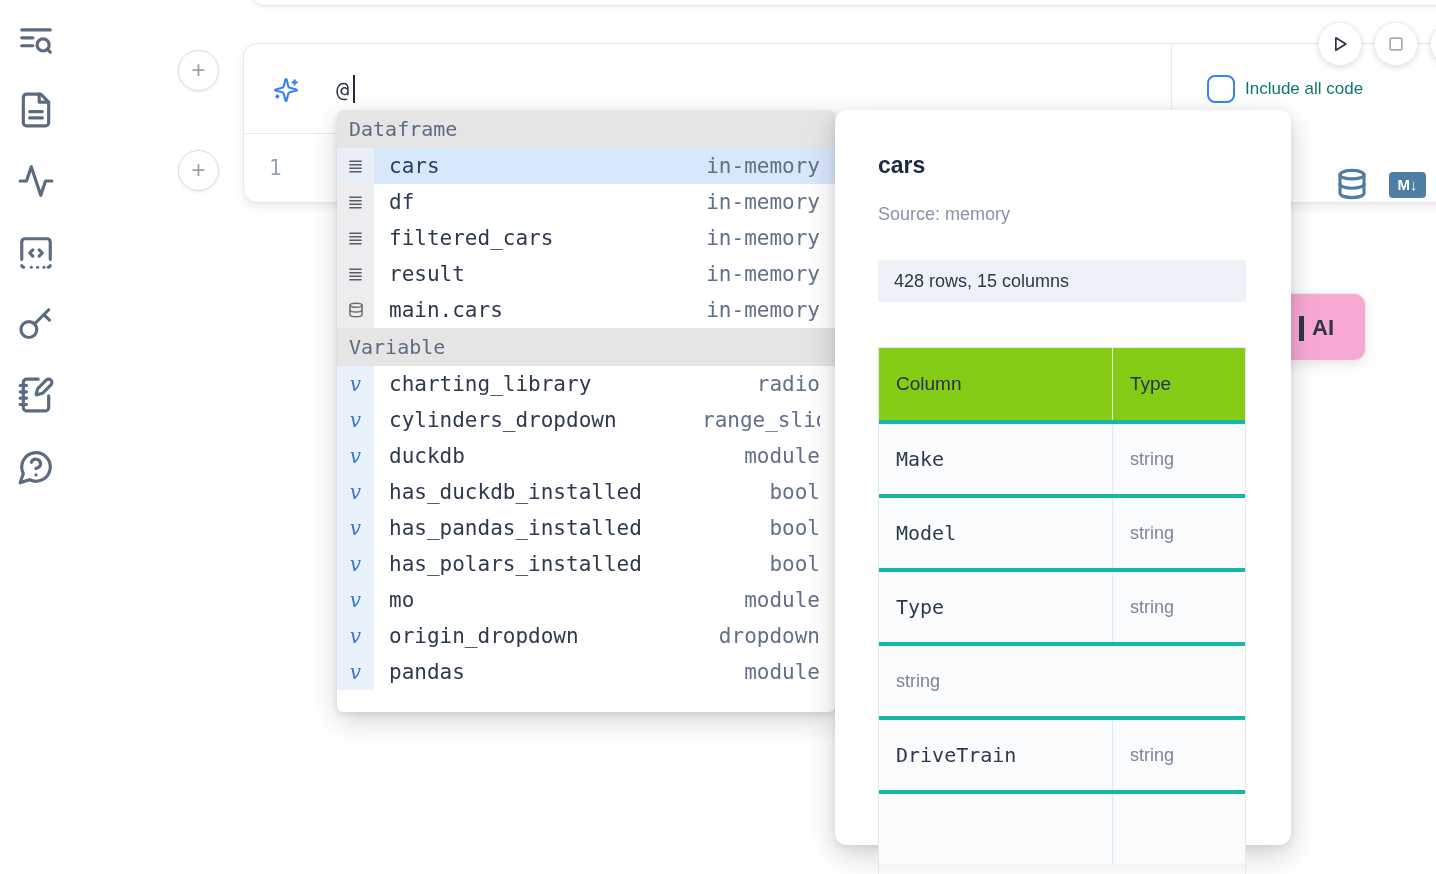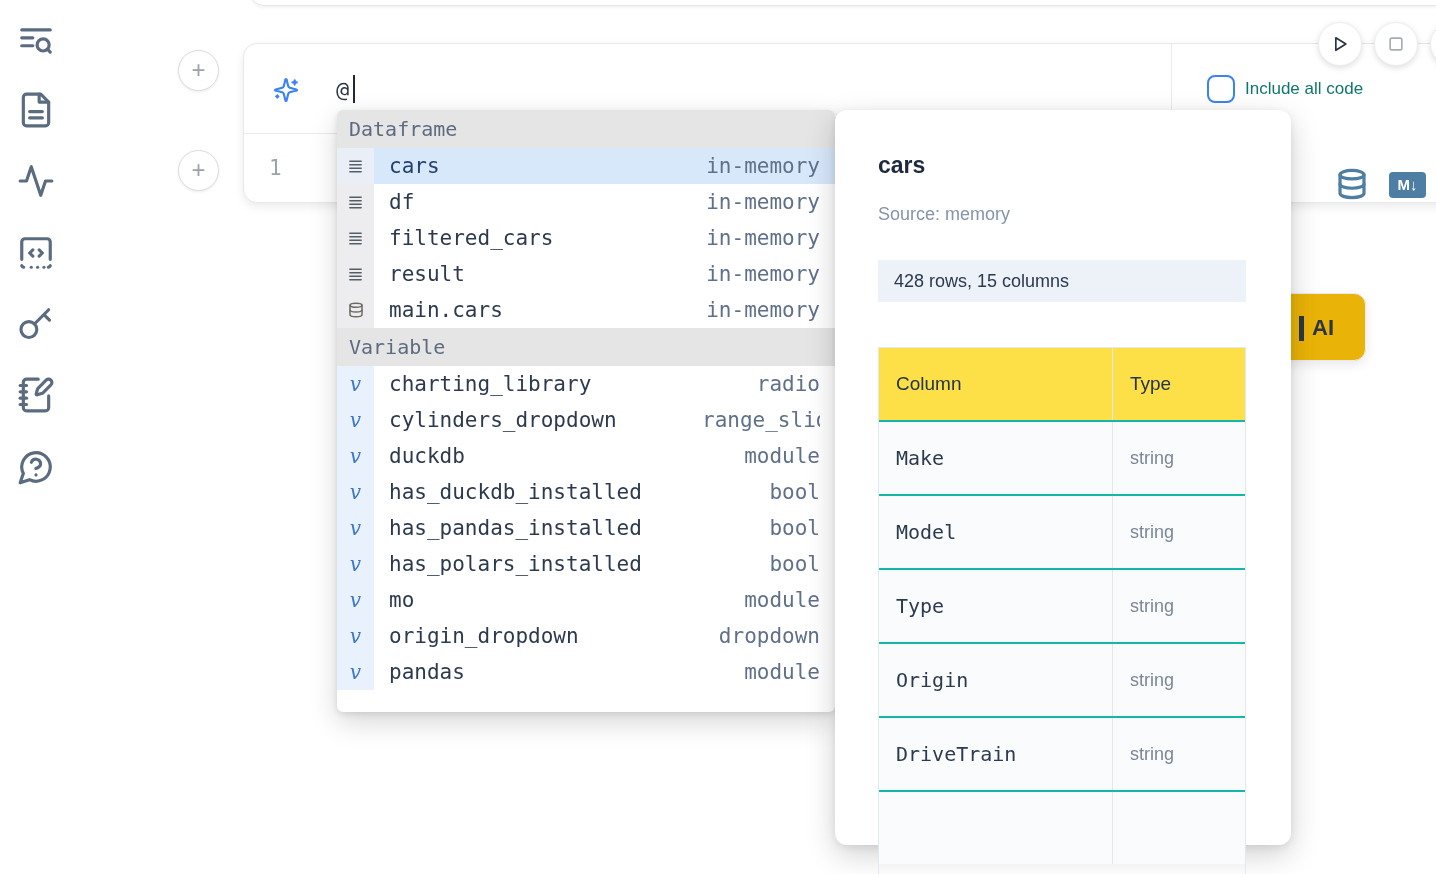--- a/index.html
+++ b/index.html
@@ -76,31 +76,31 @@
   
   .panel { position:absolute; left:835px; top:110px; width:456px; height:735px; background:#fff;
            border-radius:12px; box-shadow:0 10px 30px rgba(0,0,0,0.18), 0 2px 8px rgba(0,0,0,0.08);
            z-index:30; }
   .panel-title { position:absolute; left:43px; top:42px; font-size:23px; font-weight:bold; color:#1c2940; }
   .panel-source { position:absolute; left:43px; top:94px; font-size:18px; color:#8494ab; }
   .shape-badge { position:absolute; left:43px; top:150px; width:368px; height:42px; background:#edf1f8;
                  border-radius:0; font-size:18px; color:#2b3850; line-height:42px; padding-left:16px; }
   .schema-table { position:absolute; left:43px; top:237px; width:368px; height:530px;
                   border:1px solid #e3e7ee; border-bottom:none; overflow:hidden; }
-  .st-row { display:flex; height:74px; background:#fafbfd; border-top:2px solid #14b8a6; }
-  .st-row:first-child { border-top:none; height:72px; background:#fde047; }
+  .st-row { display:flex; height:74px; background:#fafbfd; border-top:4px solid #14b8a6; }
+  .st-row:first-child { border-top:none; height:72px; background:#84cc16; }
   .st-c1 { width:234px; flex:0 0 234px; border-right:1px solid #e3e7ee; display:flex; align-items:center;
            padding-left:17px; }
   .st-c2 { flex:1; display:flex; align-items:center; padding-left:17px; }
   .st-header-text { font-size:19px; color:#26334a; }
   .st-name { font-family:"DejaVu Sans Mono", monospace; font-size:20px; color:#2b3a4e; }
   .st-type { font-size:18px; color:#7b8698; }
 
   
-  .ai-card { position:absolute; left:1248px; top:293px; width:118px; height:68px; background:#eab308;
+  .ai-card { position:absolute; left:1248px; top:293px; width:118px; height:68px; background:#f9a8d4;
              border:1px solid #e8ebef; border-radius:12px; box-shadow:0 4px 12px rgba(0,0,0,0.09);
              z-index:15; cursor:pointer; }
   .ai-stem { position:absolute; left:50px; top:22px; width:5px; height:25px; background:#2b3648; }
   .ai-label { position:absolute; left:63px; top:21px; font-size:22px; font-weight:bold; color:#2b3648; }
 </style>
 </head>
 <body>
 
 <div class="sidebar">
   <span class="side-icon" style="top:22px">
@@ -400,23 +400,20 @@
       </div>
       <div class="st-row">
         <div class="st-c1">
           <span class="st-name">Type</span>
         </div>
         <div class="st-c2">
           <span class="st-type">string</span>
         </div>
       </div>
       <div class="st-row">
-        <div class="st-c1">
-          <span class="st-name">Origin</span>
-        </div>
         <div class="st-c2">
           <span class="st-type">string</span>
         </div>
       </div>
       <div class="st-row">
         <div class="st-c1">
           <span class="st-name">DriveTrain</span>
         </div>
         <div class="st-c2">
           <span class="st-type">string</span>

